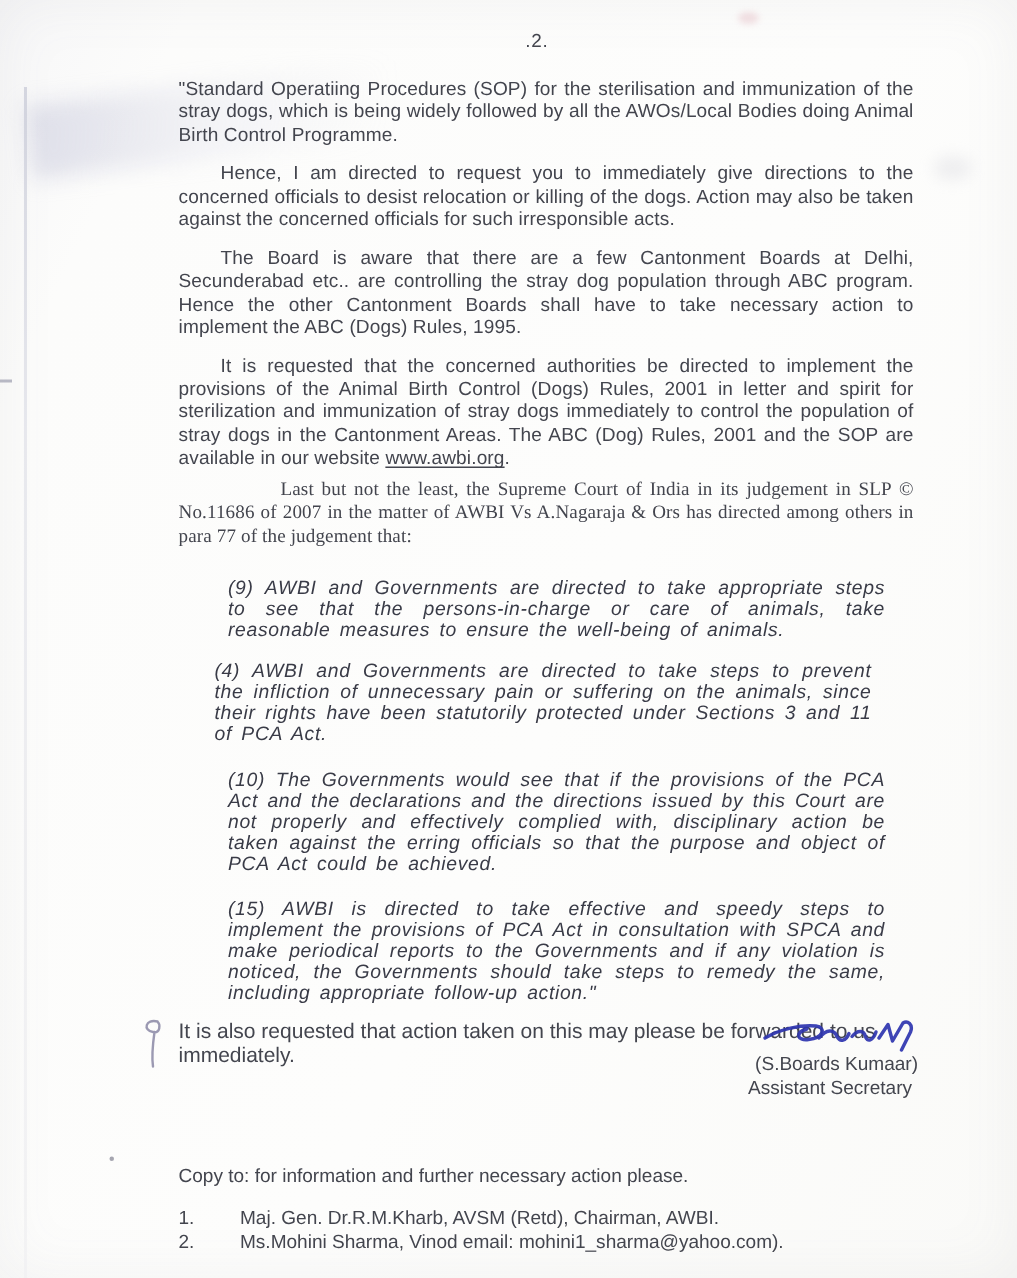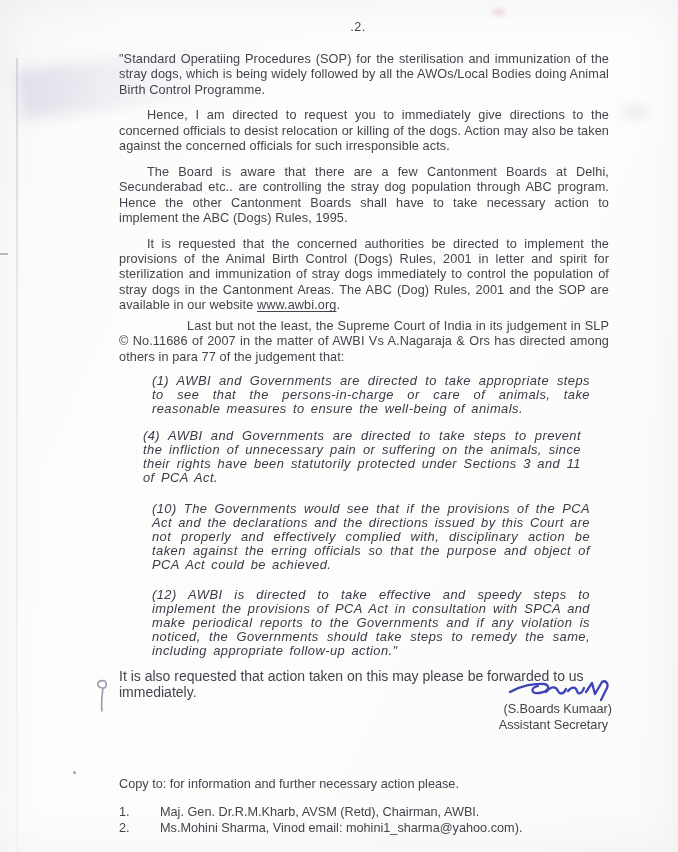--- a/index.html
+++ b/index.html
@@ -49,21 +49,21 @@
   }
   .para{
     font-size:12.7px;line-height:15.45px;
     text-align:justify;
     margin:0 0 10px 0;
     text-indent:28px;
     letter-spacing:.1px;
   }
   .para.first{text-indent:0;}
   .para.p4{margin-bottom:5px;}
-  .para.bigindent{text-indent:68px;margin-bottom:9px;}
+  .para.bigindent{text-indent:68px;margin-bottom:20px;font-family:Liberation Serif, serif;}
   .weblink{
     text-decoration:underline;
     text-underline-offset:2px;
     color:inherit;
     cursor:pointer;
   }
   .quote{
     font-style:italic;
     font-size:12.9px;line-height:14px;
     letter-spacing:.45px;word-spacing:2.2px;
@@ -109,24 +109,24 @@
 
   <div class="pageno">.2.</div>
 
   <div class="content">
     <p class="para first">"Standard Operatiing Procedures (SOP) for the sterilisation and immunization of the stray dogs, which is being widely followed by all the AWOs/Local Bodies doing Animal Birth Control Programme.</p>
     <p class="para">Hence, I am directed to request you to immediately give directions to the concerned officials to desist relocation or killing of the dogs. Action may also be taken against the concerned officials for such irresponsible acts.</p>
     <p class="para">The Board is aware that there are a few Cantonment Boards at Delhi, Secunderabad etc.. are controlling the stray dog population through ABC program. Hence the other Cantonment Boards shall have to take necessary action to implement the ABC (Dogs) Rules, 1995.</p>
     <p class="para p4"><span>It is requested that the concerned authorities be directed to implement the provisions of the Animal Birth Control (Dogs) Rules, 2001 in letter and spirit for sterilization and immunization of stray dogs immediately to control the population of stray dogs in the Cantonment Areas. The ABC (Dog) Rules, 2001 and the SOP are available in our website </span><span class="weblink">www.awbi.org</span><span>.</span></p>
     <p class="para bigindent">Last but not the least, the Supreme Court of India in its judgement in SLP © No.11686 of 2007 in the matter of AWBI Vs A.Nagaraja &amp; Ors has directed among others in para 77 of the judgement that:</p>
 
-    <p class="quote q3">(1) AWBI and Governments are directed to take appropriate steps to see that the persons-in-charge or care of animals, take reasonable measures to ensure the well-being of animals.</p>
+    <p class="quote q3">(9) AWBI and Governments are directed to take appropriate steps to see that the persons-in-charge or care of animals, take reasonable measures to ensure the well-being of animals.</p>
     <p class="quote q4">(4) AWBI and Governments are directed to take steps to prevent the infliction of unnecessary pain or suffering on the animals, since their rights have been statutorily protected under Sections 3 and 11 of PCA Act.</p>
     <p class="quote q10">(10) The Governments would see that if the provisions of the PCA Act and the declarations and the directions issued by this Court are not properly and effectively complied with, disciplinary action be taken against the erring officials so that the purpose and object of PCA Act could be achieved.</p>
-    <p class="quote q12">(12) AWBI is directed to take effective and speedy steps to implement the provisions of PCA Act in consultation with SPCA and make periodical reports to the Governments and if any violation is noticed, the Governments should take steps to remedy the same, including appropriate follow-up action."</p>
+    <p class="quote q12">(15) AWBI is directed to take effective and speedy steps to implement the provisions of PCA Act in consultation with SPCA and make periodical reports to the Governments and if any violation is noticed, the Governments should take steps to remedy the same, including appropriate follow-up action."</p>
 
     <p class="closing">It is also requested that action taken on this may please be forwarded to us immediately.</p>
   </div>
 
   <svg class="pen-mark" viewBox="0 0 22 42">
     <path d="M13 5 C5 3 3 11 10 12 C15 13 15 7 13 5 M11 12 C10 19 9 28 10 35" fill="none" stroke="#8a87a5" stroke-width="1.6" stroke-linecap="round" opacity="0.85"></path>
   </svg>
 
   <div class="signoff">
     <div class="sig-wrap">

